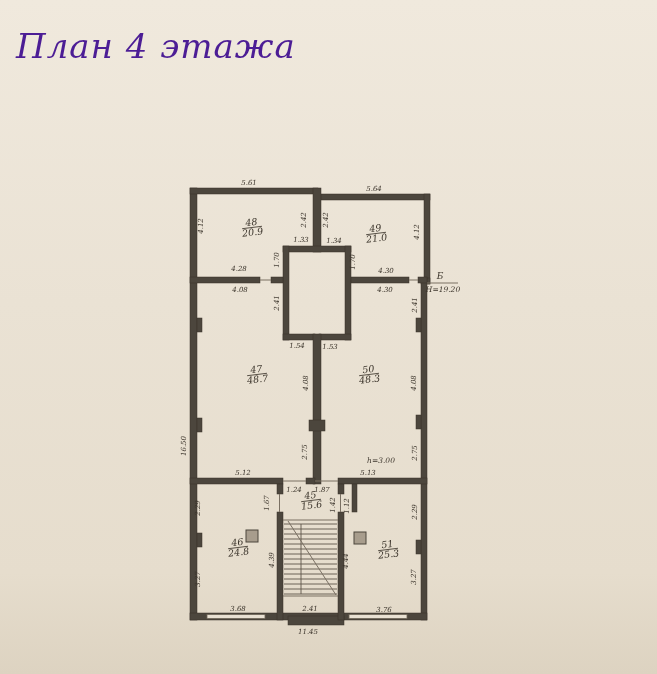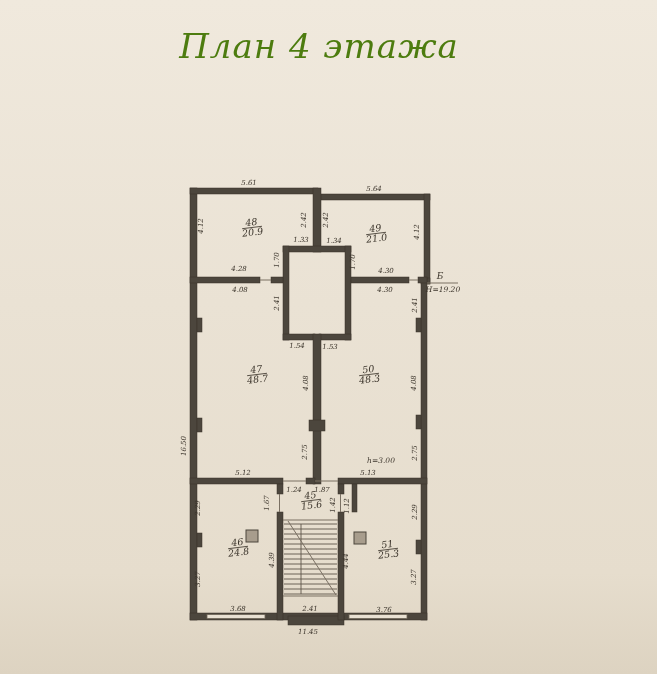--- a/index.html
+++ b/index.html
@@ -2,23 +2,23 @@
 <html><head>
 <meta charset="utf-8">
 <style>
   html,body{margin:0;padding:0;}
   body{
     width:657px;height:674px;overflow:hidden;
     background:linear-gradient(180deg,#f0e9dd 0%,#eae2d4 45%,#e6ddcd 85%,#ddd3c1 100%);
   }
   .page{position:relative;width:657px;height:674px;font-family:"DejaVu Serif",serif;}
   .title{
-    position:absolute;left:4px;top:26px;width:630px;text-align:center;
+    position:absolute;left:16px;top:26px;width:630px;text-align:left;
     font-family:"DejaVu Serif",serif;font-style:italic;font-size:34px;
-    color:#4d7c0f;letter-spacing:1px;
+    color:#4c1d95;letter-spacing:1px;
   }
   svg{position:absolute;left:0;top:0;}
   .wall{fill:#4c463d;stroke:#39332b;stroke-width:.5;}
   .thin{stroke:#7a7063;stroke-width:1;fill:none;}
   .tread{stroke:#5d564b;stroke-width:.9;fill:none;}
   .window{fill:#e9e1d3;stroke:#6e6558;stroke-width:.8;}
   .column{fill:#a89d8d;stroke:#4c463d;stroke-width:1;}
   .lbl{font-family:"DejaVu Serif",serif;font-style:italic;fill:#3b342b;}
   .dim{font-size:7px;}
   .note{font-size:7.5px;}

